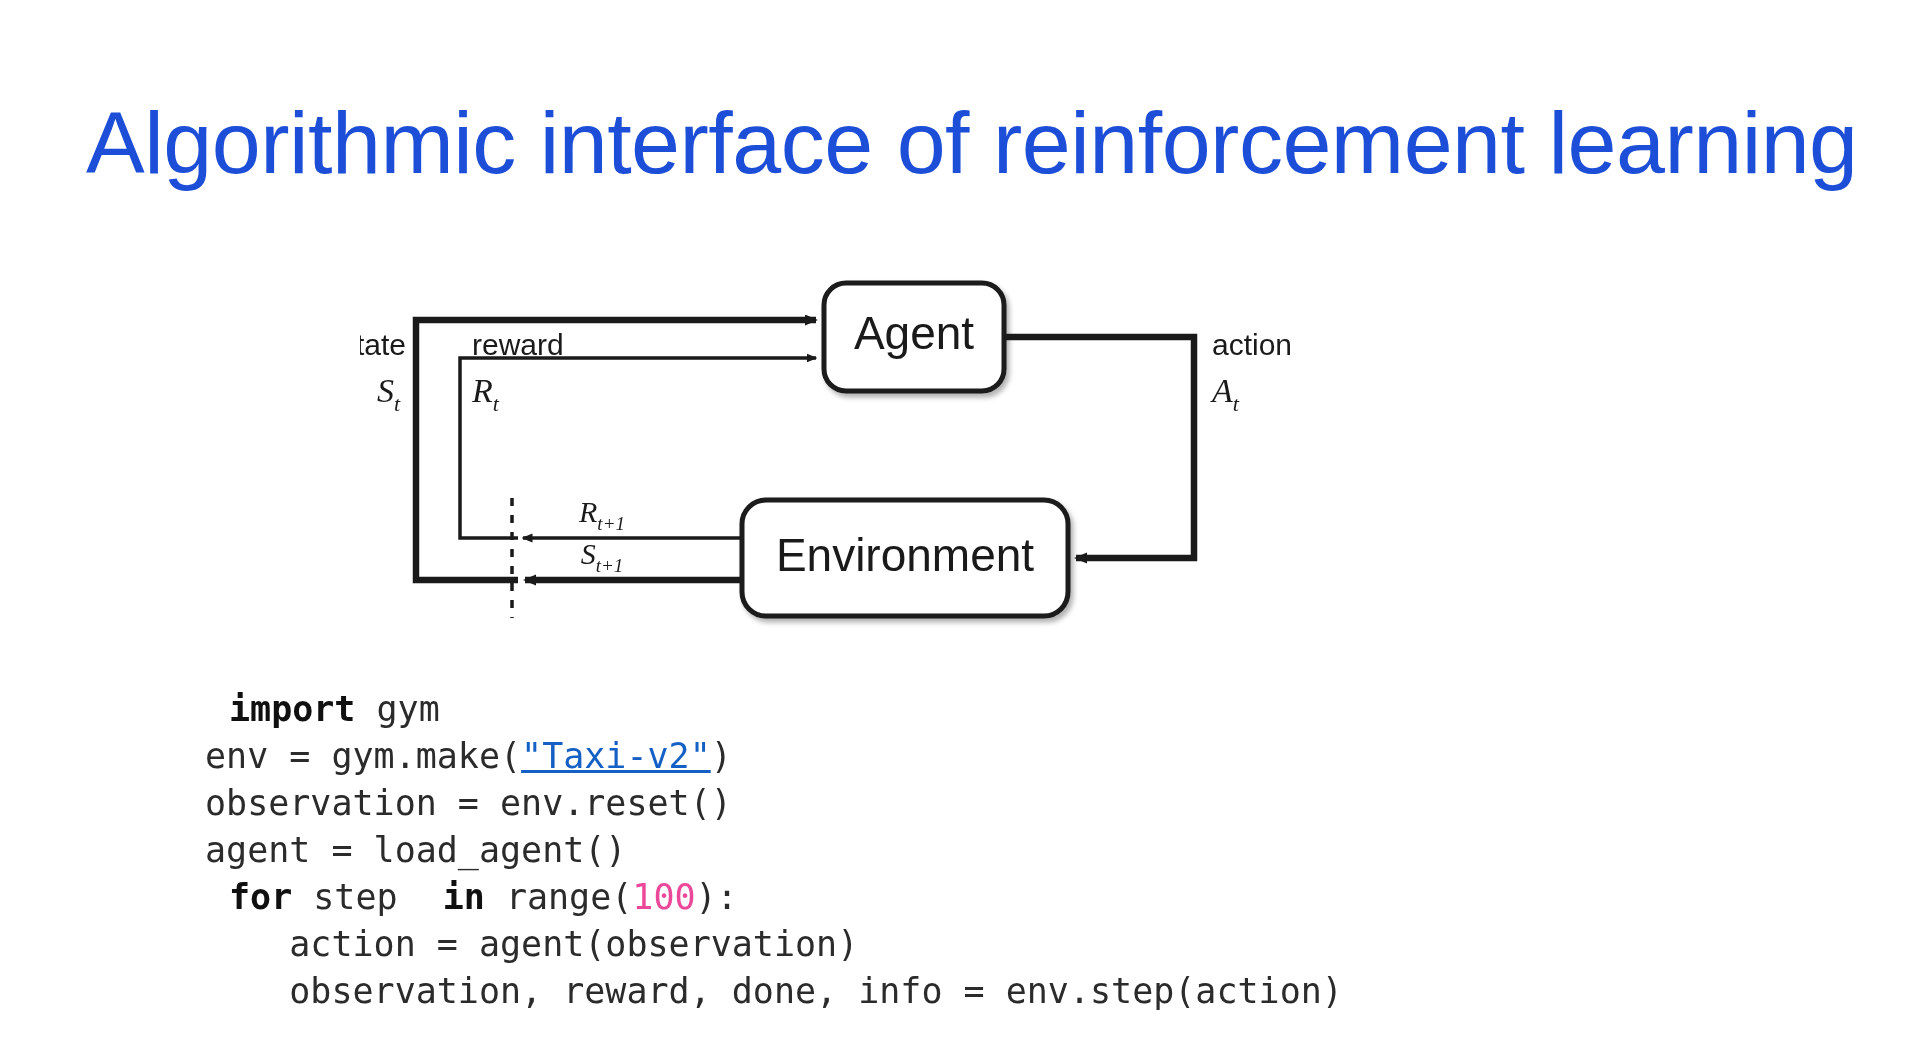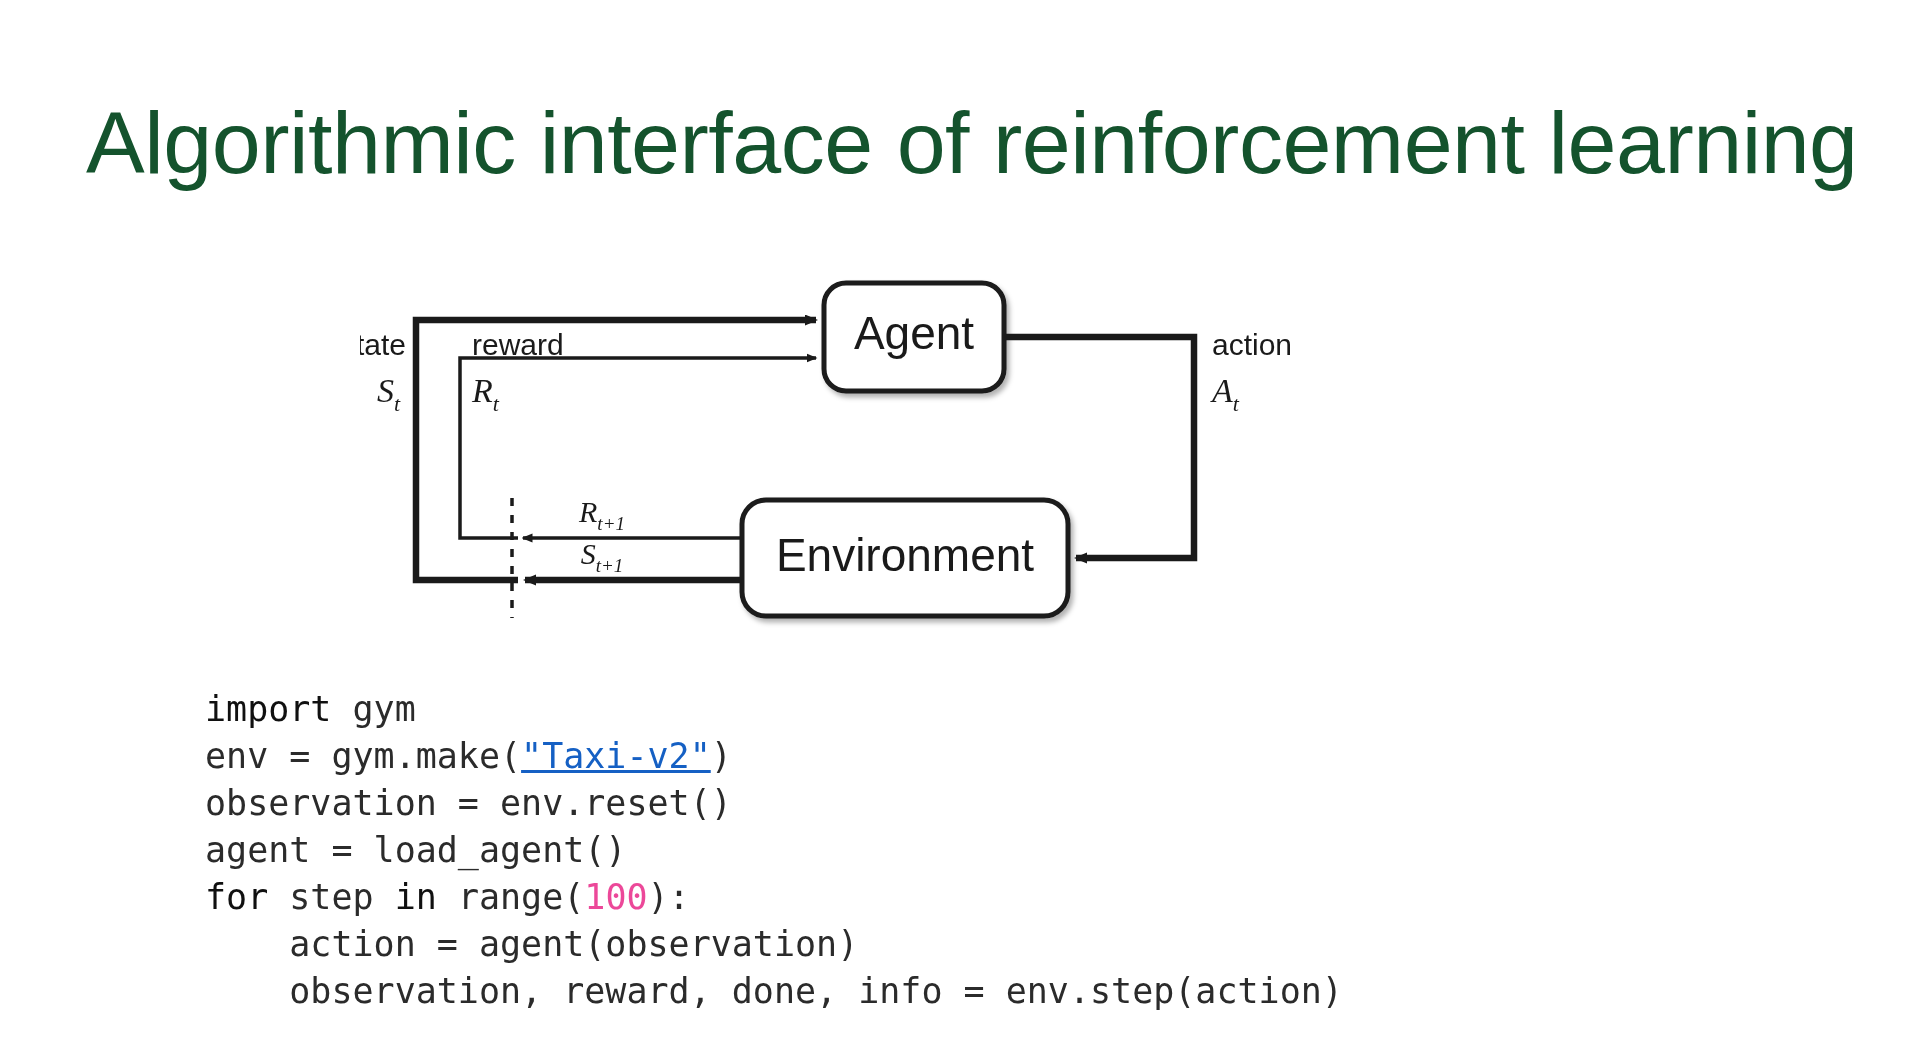--- a/index.html
+++ b/index.html
@@ -21,21 +21,21 @@
   #slide-title {
     position: absolute;
     left: 86px;
     top: 36px;
     width: 1790px;
     font-family: "Liberation Sans", sans-serif;
     font-weight: 400;
     font-size: 88px;
     line-height: 1.08;
     letter-spacing: -0.5px;
-    color: #14532d;
+    color: #1d4ed8;
     white-space: nowrap;
   }
 
   
   #rl-diagram {
     position: absolute;
     left: 360px;
     top: 250px;
     width: 1180px;
     height: 400px;
@@ -50,22 +50,23 @@
     left: 205px;
     top: 686px;
     font-family: "DejaVu Sans Mono", "Liberation Mono", monospace;
     font-size: 35px;
     line-height: 47px;
     color: #2b2b2b;
     white-space: pre;
     letter-spacing: 0px;
   }
   #code-block .kw {
-    font-weight: normal;
+    font-weight: bold;
     color: #101010;
+    margin-left: 24px;
   }
   #code-block .num {
     color: #ec4899;
   }
   #code-block .lnk {
     color: #1560c4;
     text-decoration: underline;
   }
   .code-line {
     white-space: pre;

